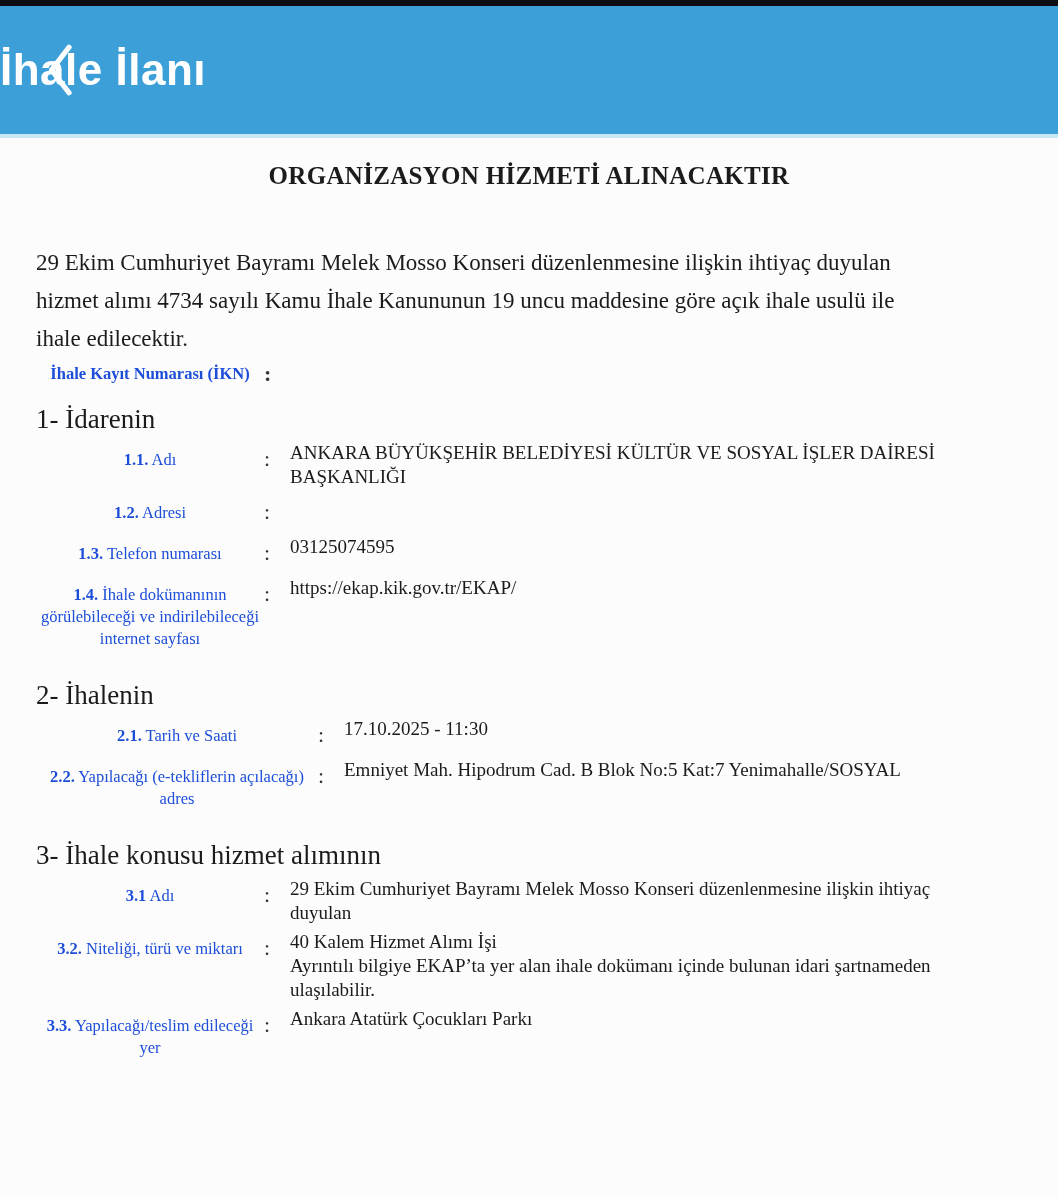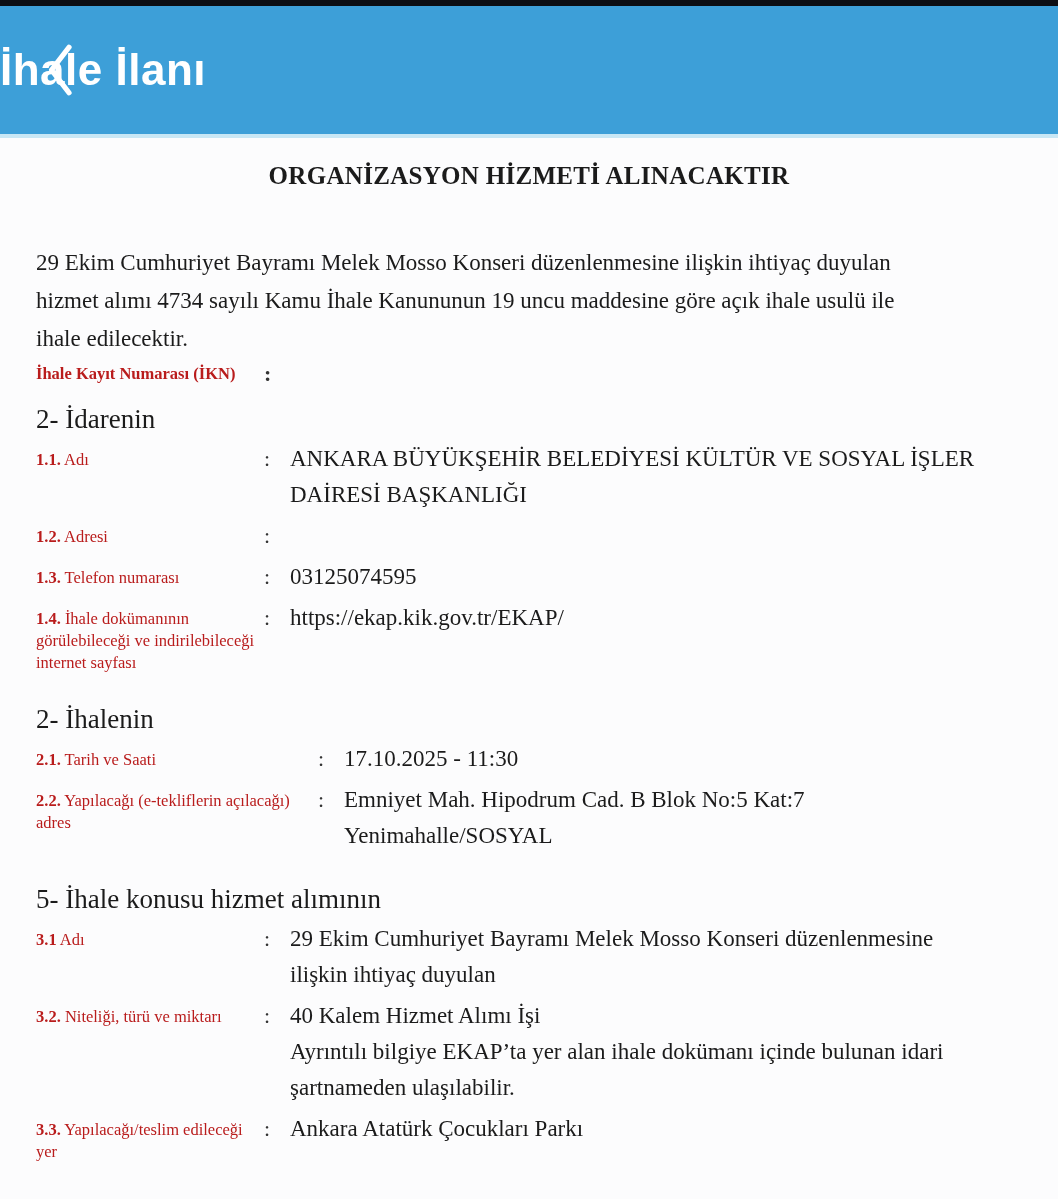--- a/index.html
+++ b/index.html
@@ -52,29 +52,30 @@
 
   .row {
     display: grid;
     grid-template-columns: 228px 26px 1fr;
     margin-bottom: 5px;
     align-items: start;
   }
   .row-label {
     font-size: 16.5px; line-height: 22px;
     padding-top: 8px;
-    color: #b91c1c;
+    color: #1d4ed8;
+    text-align: center;
   }
   .row-label b { font-weight: 700; }
   .row-colon {
     font-size: 22px; line-height: 36px;
     text-align: left; color: #333;
   }
   .row-value {
-    font-size: 23px; line-height: 36px;
+    font-size: 19px; line-height: 24px;
     white-space: pre-line;
     max-width: 700px;
   }
 
   .ikn .row-label { font-weight: 700; padding-top: 5px; }
   .ikn .row-value { font-size: 22px; font-weight: 700; line-height: 32px; }
   .ikn .row-colon { line-height: 32px; font-weight: 700; }
 
   .section-heading {
     font-size: 27px; font-weight: 400;
@@ -105,21 +106,21 @@
   <h2 class="doc-title">ORGANİZASYON HİZMETİ ALINACAKTIR</h2>
 
   <p class="intro">29 Ekim Cumhuriyet Bayramı Melek Mosso Konseri düzenlenmesine ilişkin ihtiyaç duyulan hizmet alımı 4734 sayılı Kamu İhale Kanununun 19 uncu maddesine göre açık ihale usulü ile ihale edilecektir.</p>
 
   <div class="row ikn">
     <div class="row-label">İhale Kayıt Numarası (İKN)</div>
     <div class="row-colon">:</div>
   </div>
 
   <section class="section-1">
-    <h3 class="section-heading">2- İdarenin</h3>
+    <h3 class="section-heading">1- İdarenin</h3>
 
     <div class="row">
       <div class="row-label"><b>1.1.</b> <span>Adı</span></div>
       <div class="row-colon">:</div>
       <div class="row-value">ANKARA BÜYÜKŞEHİR BELEDİYESİ KÜLTÜR VE SOSYAL İŞLER DAİRESİ BAŞKANLIĞI</div>
     </div>
     <div class="row">
       <div class="row-label"><b>1.2.</b> <span>Adresi</span></div>
       <div class="row-colon">:</div>
     </div>
@@ -144,21 +145,21 @@
       <div class="row-value">17.10.2025 - 11:30</div>
     </div>
     <div class="row">
       <div class="row-label"><b>2.2.</b> <span>Yapılacağı (e-tekliflerin açılacağı) adres</span></div>
       <div class="row-colon">:</div>
       <div class="row-value">Emniyet Mah. Hipodrum Cad. B Blok No:5 Kat:7 Yenimahalle/SOSYAL</div>
     </div>
   </section>
 
   <section class="section-3 gap-lg">
-    <h3 class="section-heading">5- İhale konusu hizmet alımının</h3>
+    <h3 class="section-heading">3- İhale konusu hizmet alımının</h3>
 
     <div class="row">
       <div class="row-label"><b>3.1</b> <span>Adı</span></div>
       <div class="row-colon">:</div>
       <div class="row-value">29 Ekim Cumhuriyet Bayramı Melek Mosso Konseri düzenlenmesine ilişkin ihtiyaç duyulan</div>
     </div>
     <div class="row">
       <div class="row-label"><b>3.2.</b> <span>Niteliği, türü ve miktarı</span></div>
       <div class="row-colon">:</div>
       <div class="row-value">40 Kalem Hizmet Alımı İşi

